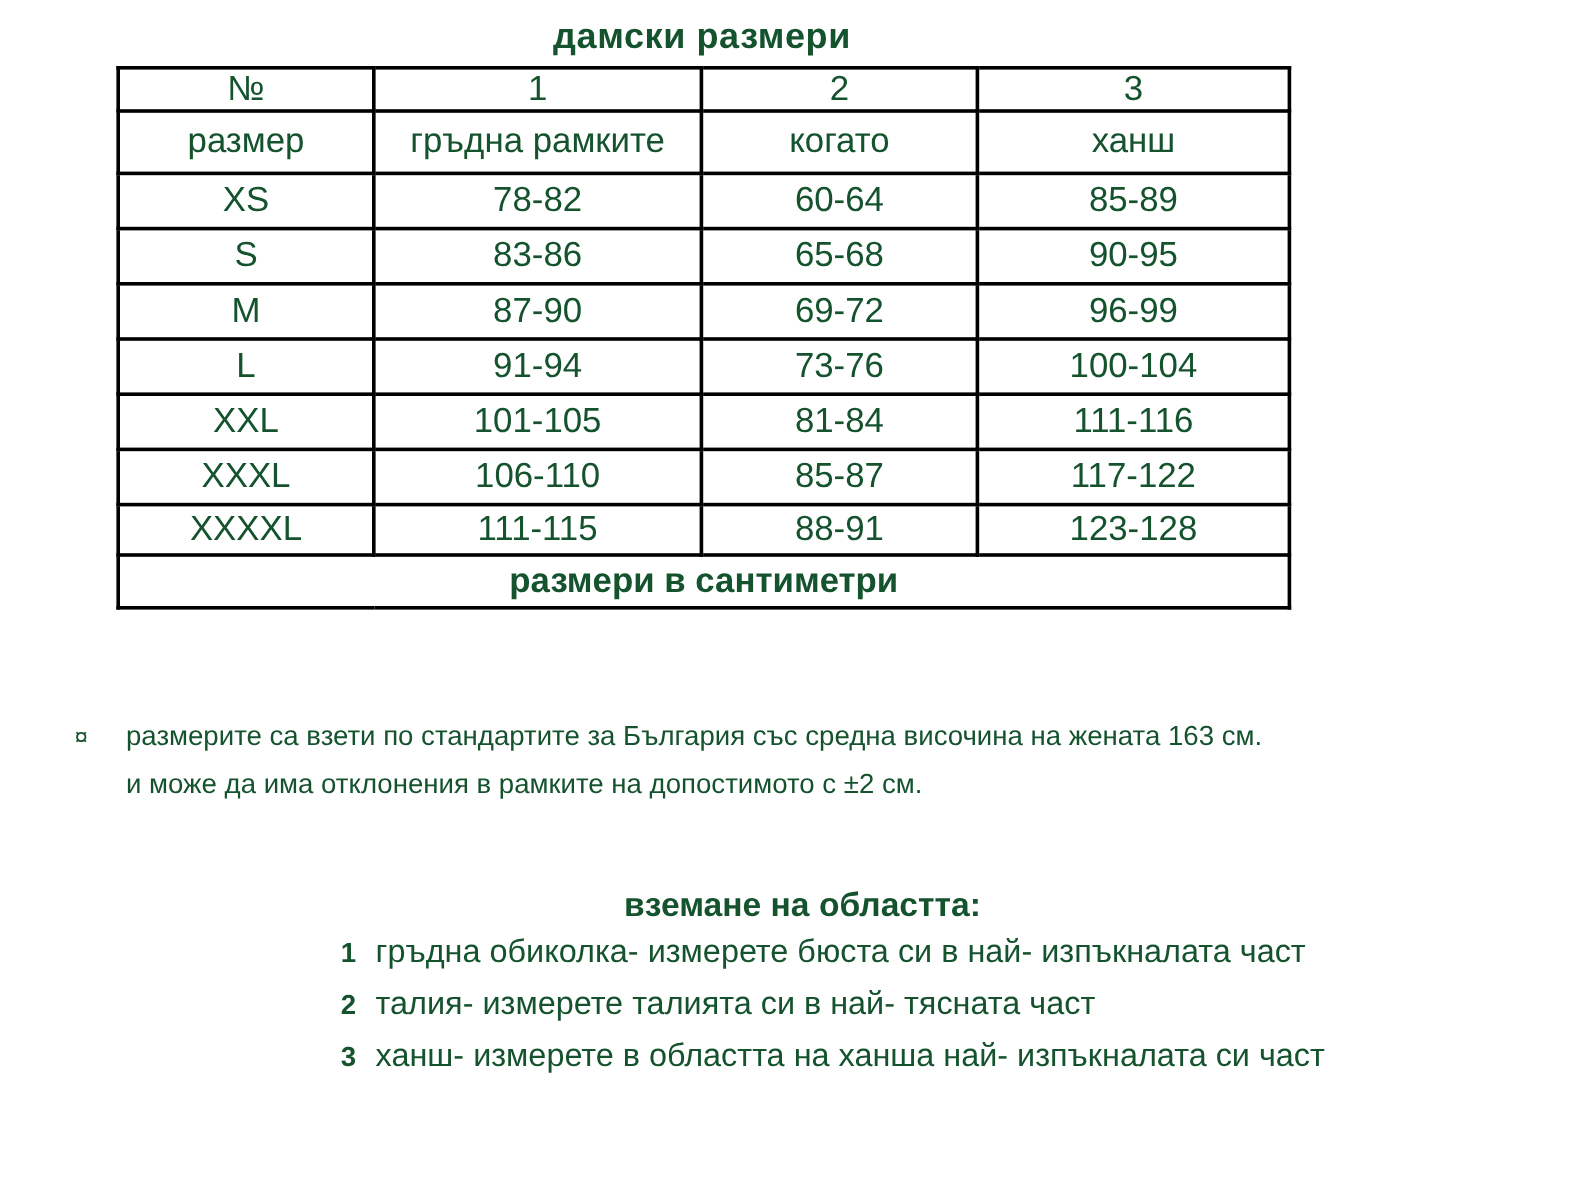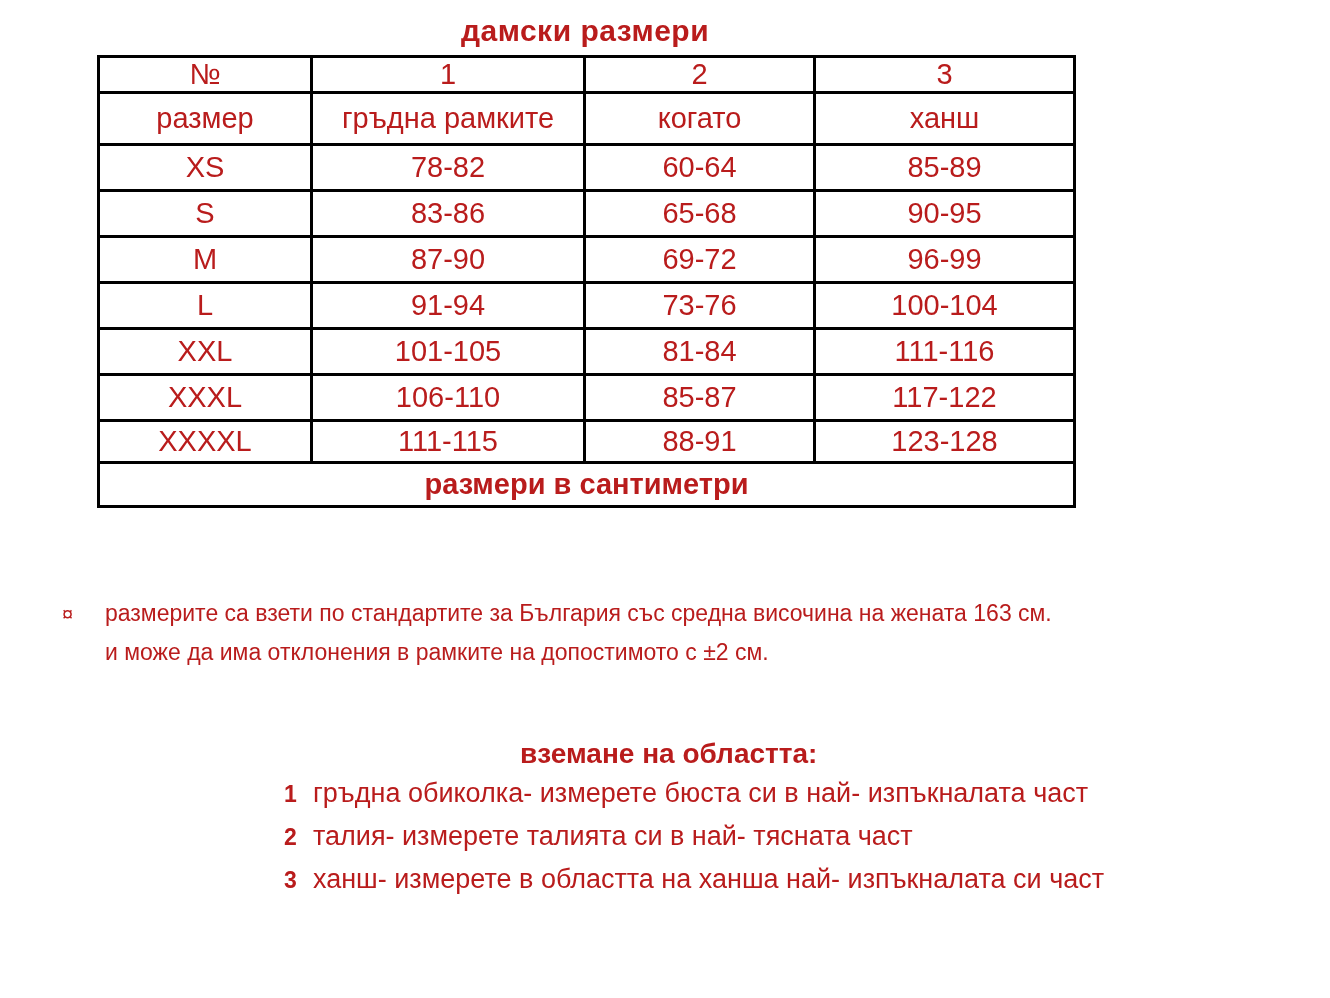--- a/index.html
+++ b/index.html
@@ -5,21 +5,21 @@
   html, body {
     margin: 0;
     padding: 0;
     background: #ffffff;
   }
   .page {
     position: relative;
     width: 1330px;
     height: 998px;
     background: #ffffff;
-    color: #b91c1c;
+    color: #14532d;
     font-family: "Liberation Sans", sans-serif;
     overflow: hidden;
   }
 
   
   .doc-title {
     position: absolute;
     left: 97px;
     top: 14px;
     width: 976px;

